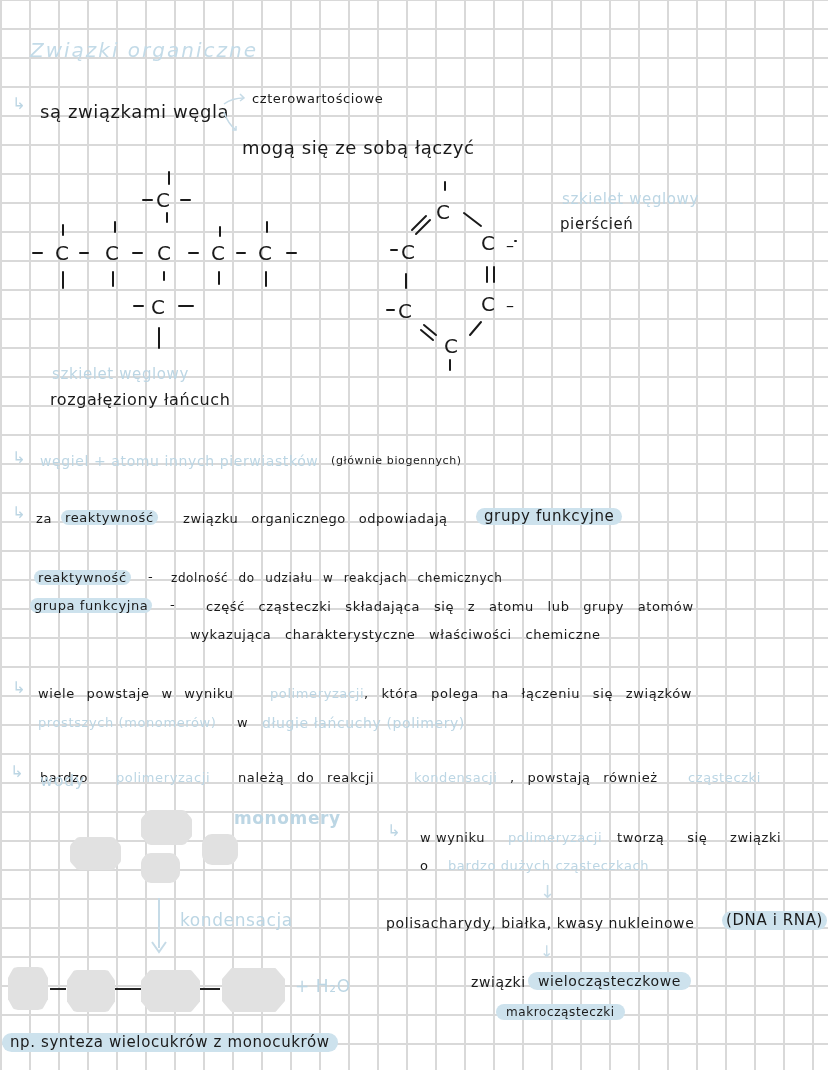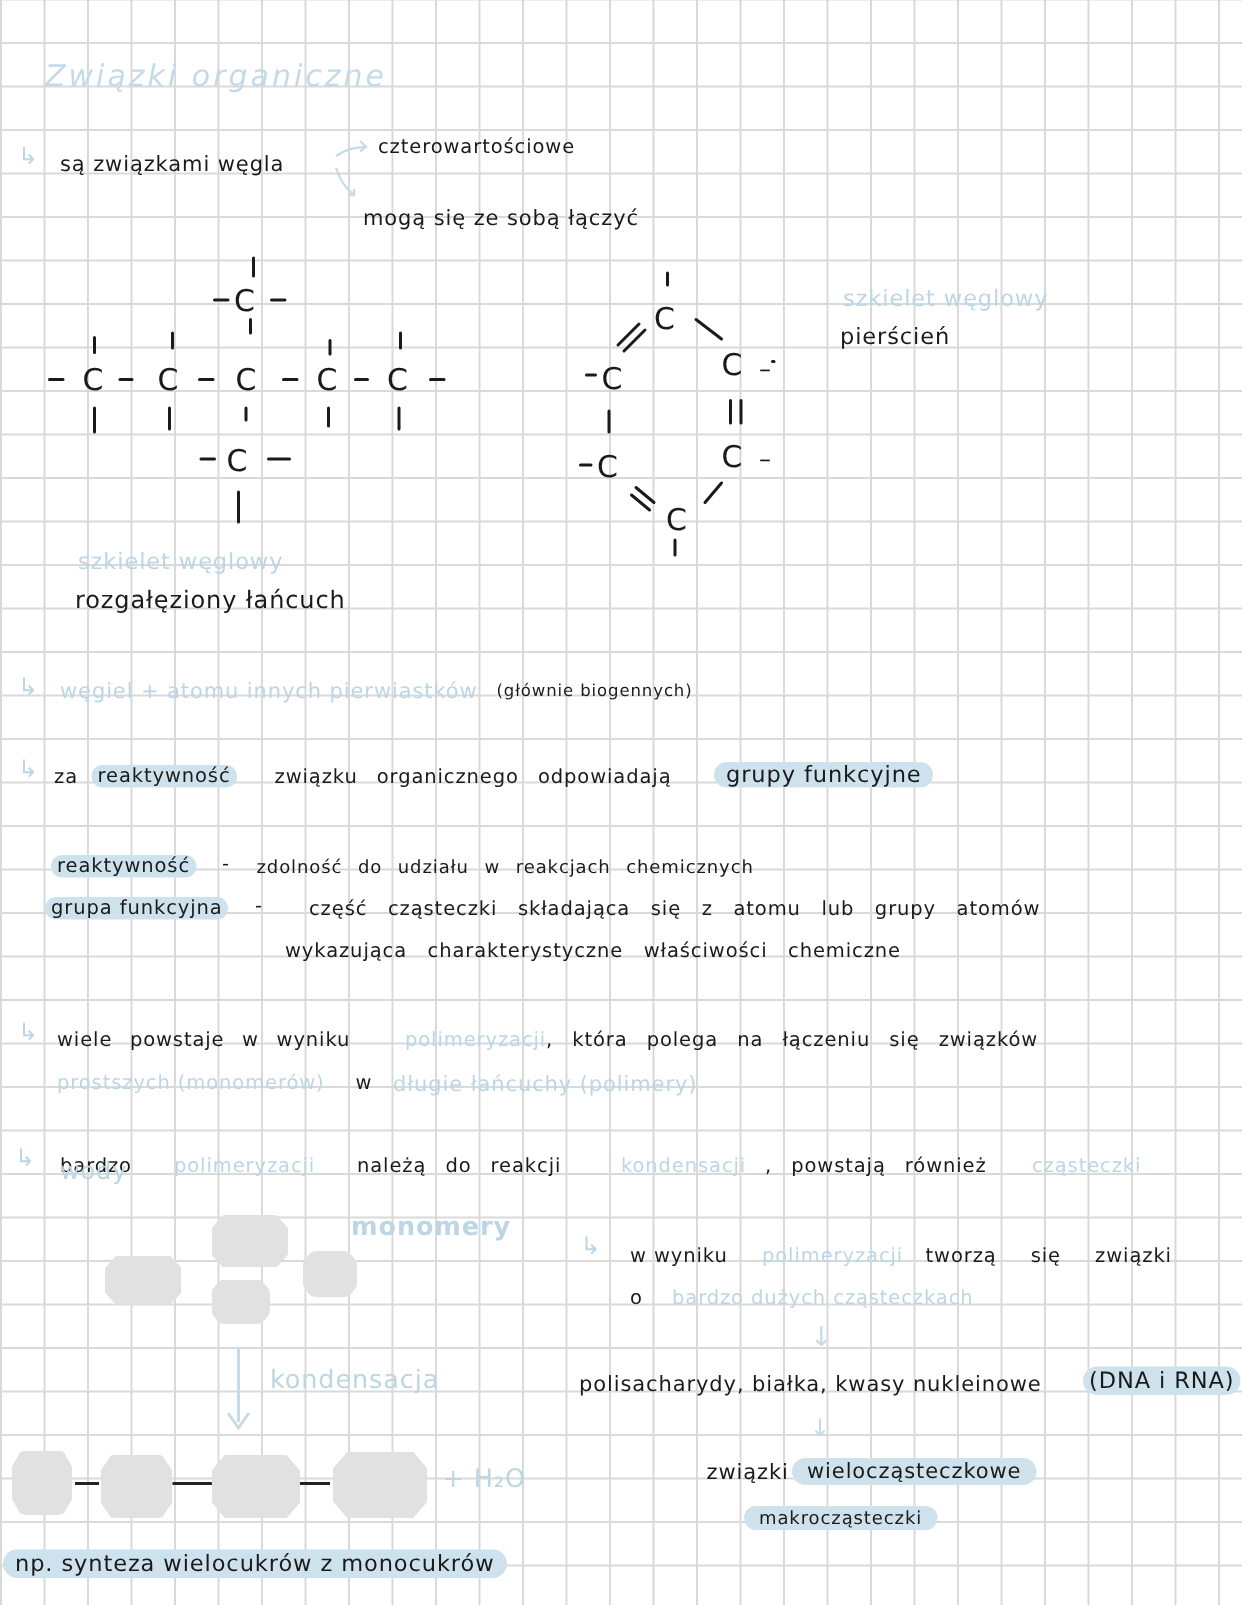--- a/index.html
+++ b/index.html
@@ -7,21 +7,21 @@
     width:828px; height:1070px; position:relative; overflow:hidden;
     background-color:#ffffff;
     background-image:
       linear-gradient(to right, #d9d9d9 1.5px, transparent 1.5px),
       linear-gradient(to bottom, #d9d9d9 1.5px, transparent 1.5px);
     background-size:29px 29px;
     background-position:0px -1px;
     font-family:"DejaVu Sans", sans-serif;
     color:#1a1a1a;
   }
-  .t { position:absolute; white-space:nowrap; font-size:14px; letter-spacing:0.6px; line-height:1; }
+  .t { position:absolute; white-space:nowrap; font-size:18px; letter-spacing:0.6px; line-height:1; }
   .light { color:#bcd6e4; }
   .title { font-size:20px; letter-spacing:2px; color:#c3dbe8; }
   .hl { background:#cde2ed; border-radius:10px; padding:1px 4px; }
   .arrow { color:#c6dbe7; }
   .mol { position:absolute; font-family:"DejaVu Sans", sans-serif; font-size:20px; color:#1a1a1a; line-height:1; }
   .blob { position:absolute; background:#e1e1e1; border-radius:10px; clip-path:polygon(15% 0,85% 0,100% 25%,100% 75%,85% 100%,15% 100%,0 75%,0 25%); }
   .dash { position:absolute; height:2px; background:#222; }
   .vline { position:absolute; width:2px; background:#c6dbe7; }
   svg { position:absolute; overflow:visible; }
 </style>

